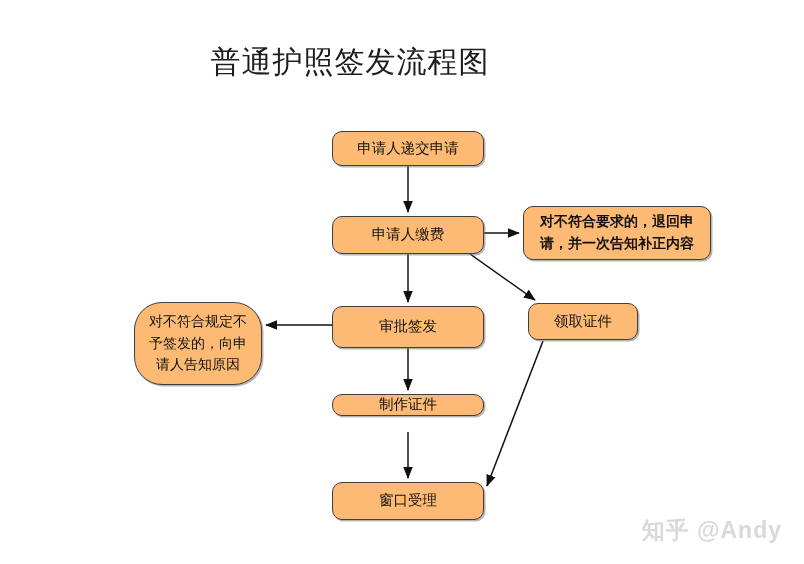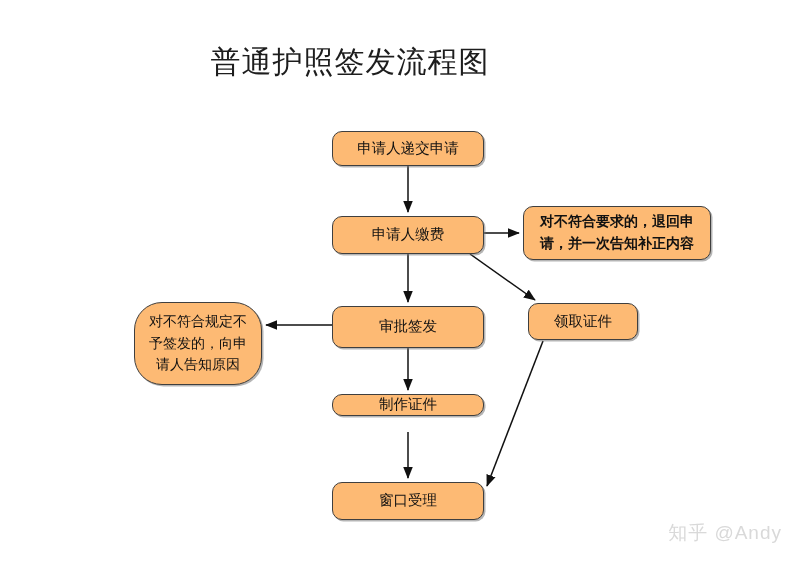--- a/index.html
+++ b/index.html
@@ -61,25 +61,26 @@
     white-space: pre-line;
   }
   .node.multi {
     font-size: 14px;
     line-height: 1.55;
   }
   .watermark {
     position: absolute;
     right: 22px;
     bottom: 18px;
-    font-size: 19px;
+    font-size: 23px;
     color: #d9d9d9;
     letter-spacing: 1px;
     white-space: nowrap;
     user-select: none;
+    font-weight: bold;
   }
 </style>
 </head>
 <body>
 
 <div id="canvas">
 
   <div class="title">普通护照签发流程图</div>
 
   <svg id="edge-layer" viewBox="0 0 804 564" width="804" height="564" xmlns="http://www.w3.org/2000/svg">

